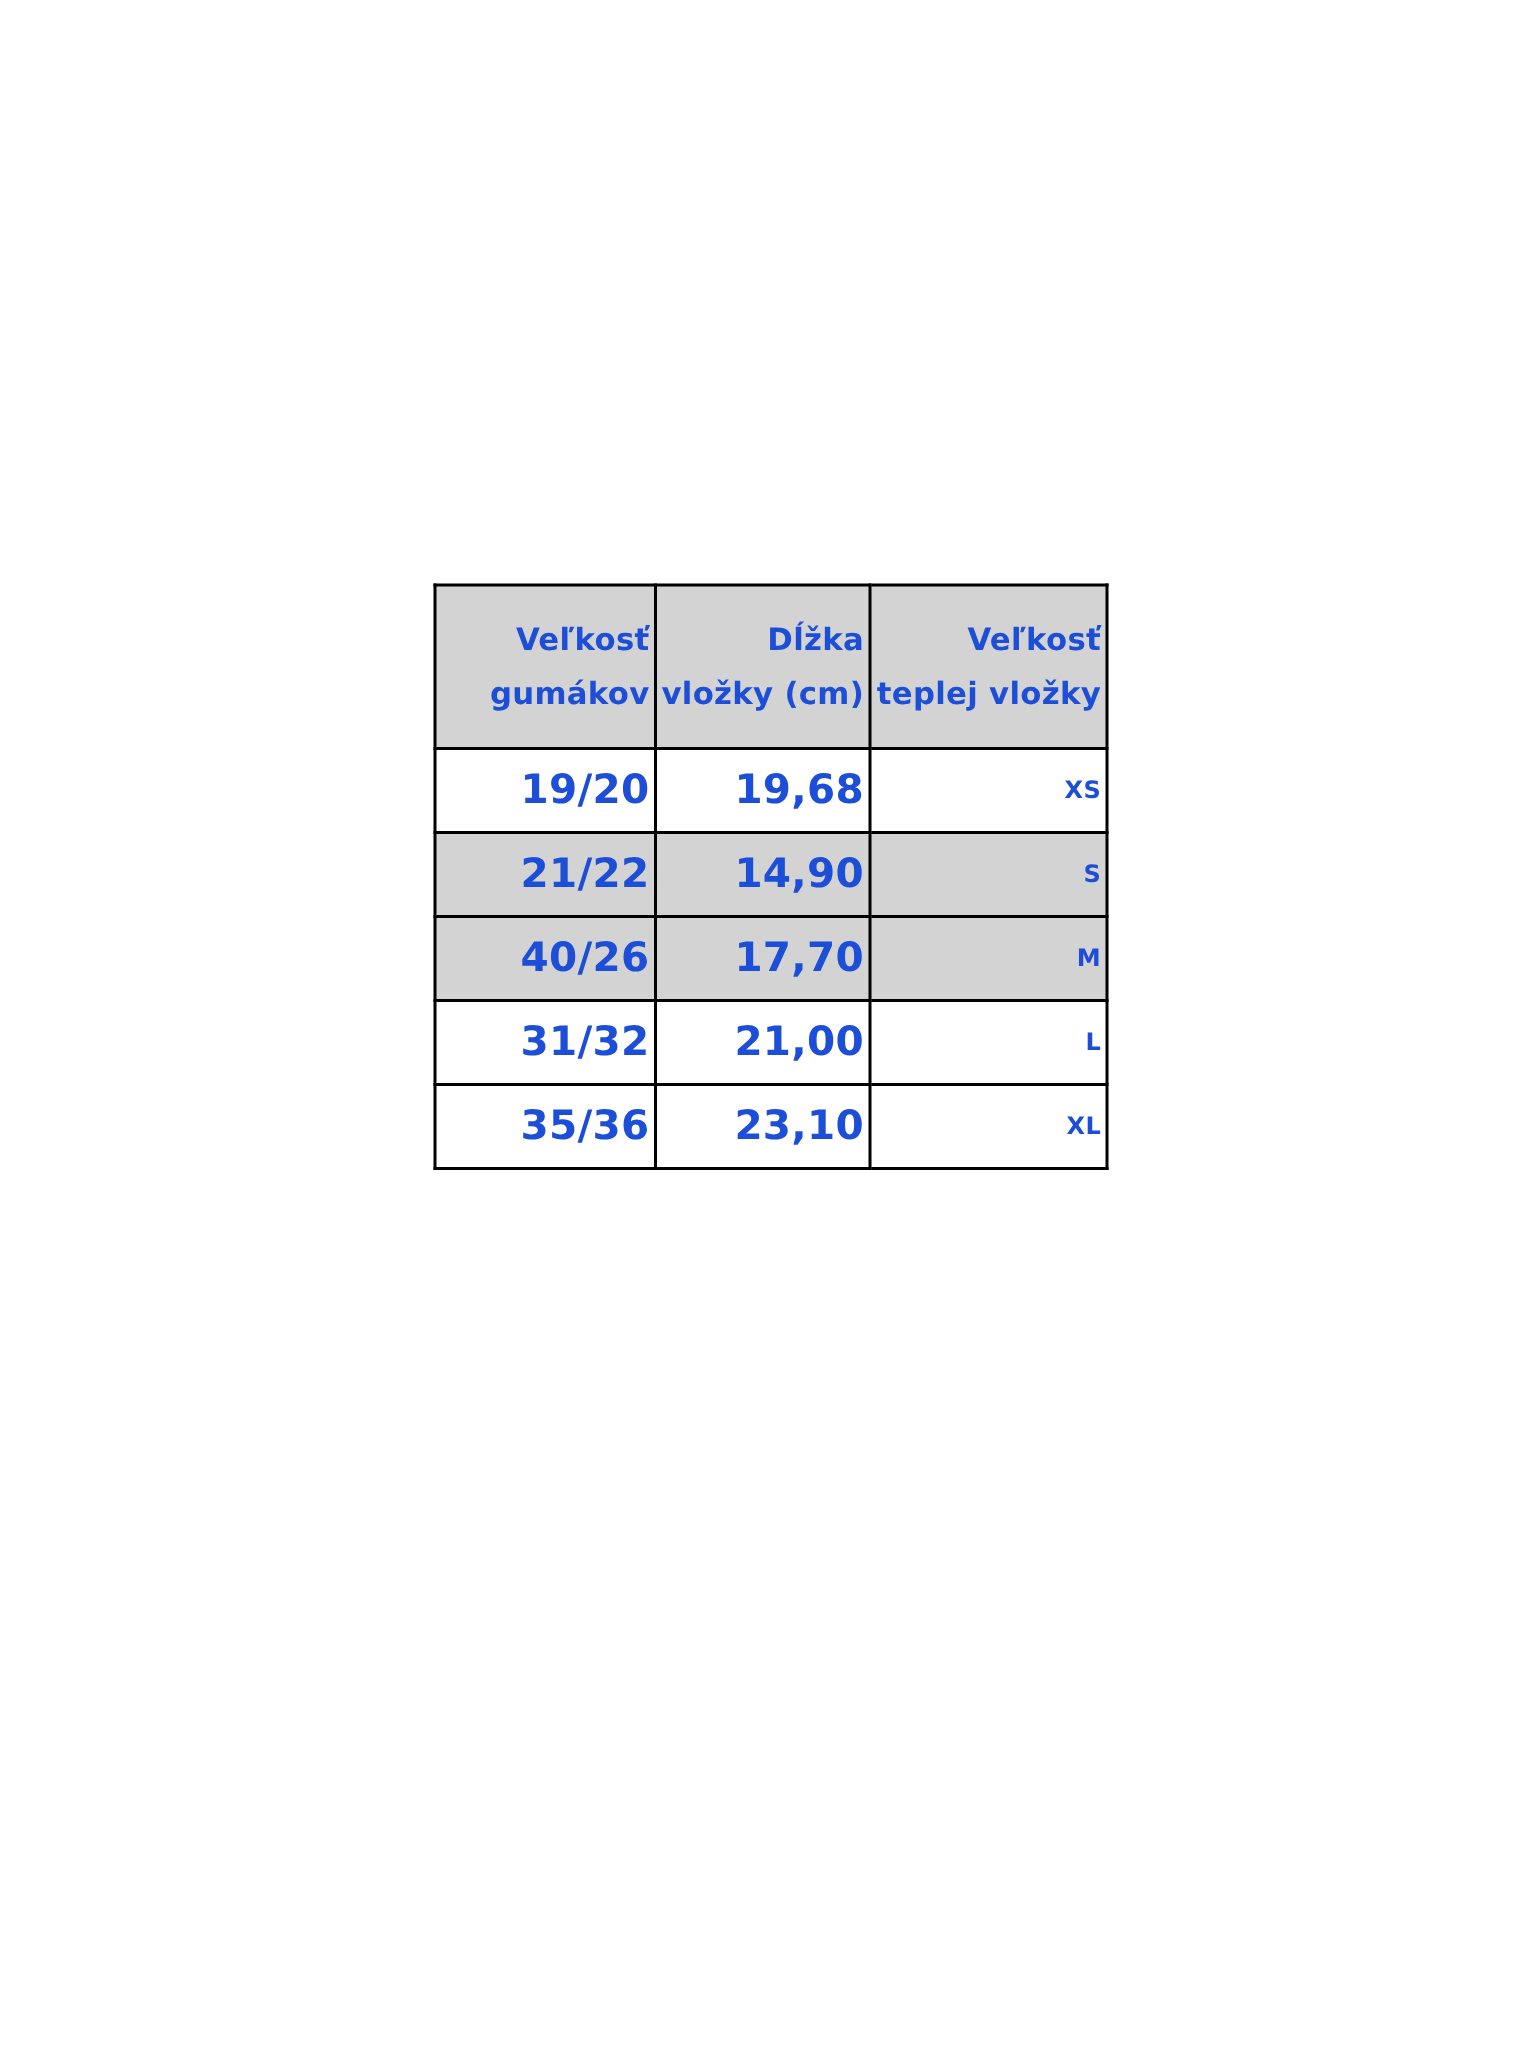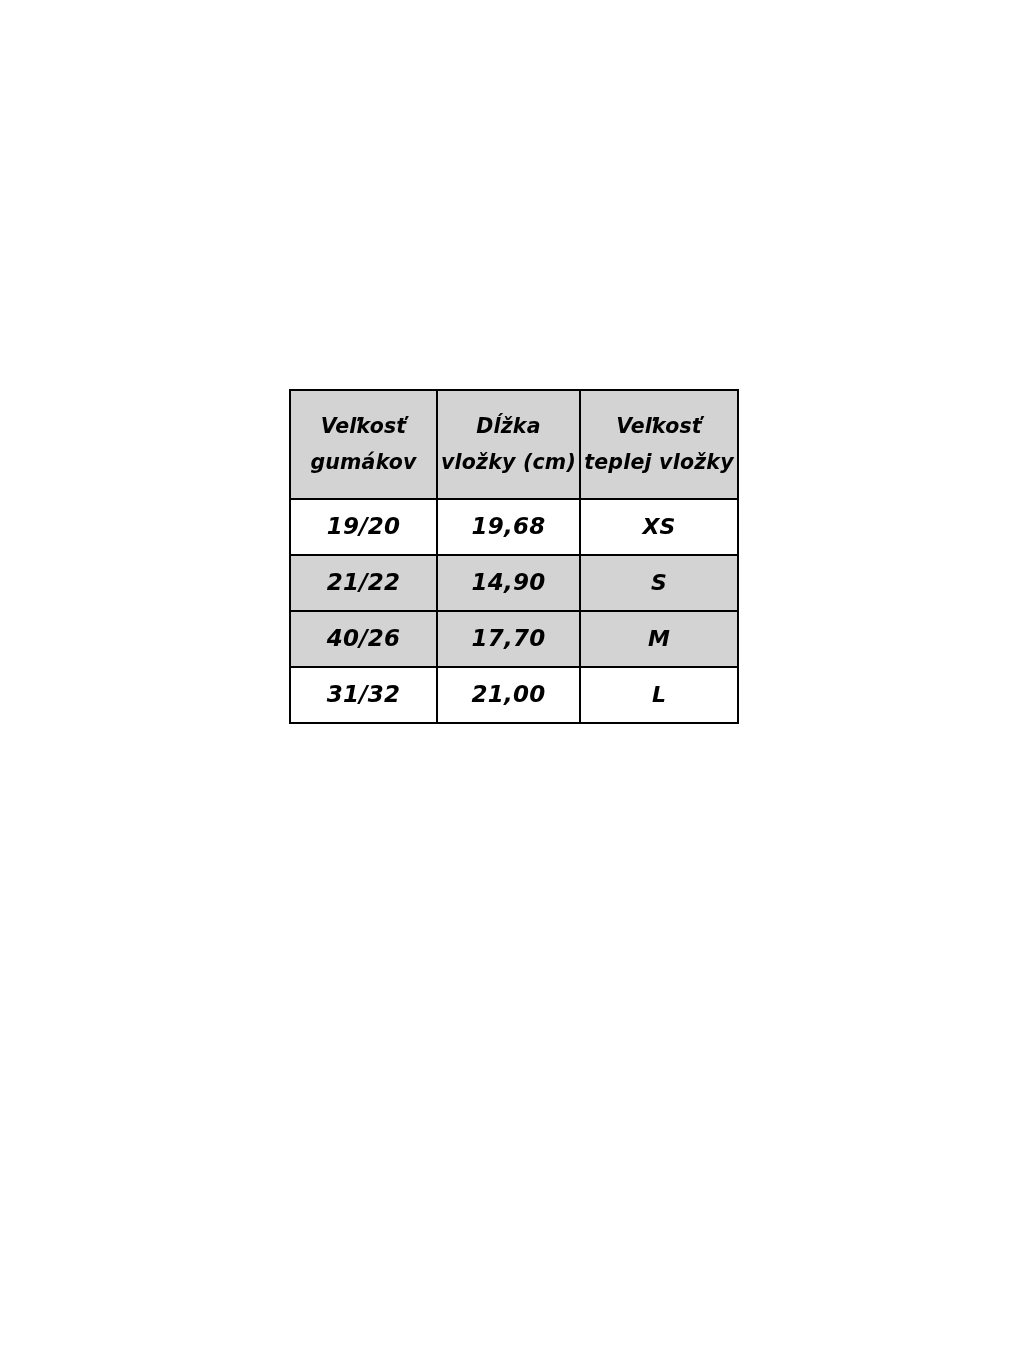--- a/index.html
+++ b/index.html
@@ -30,57 +30,56 @@
     background: #ffffff;
   }
 
   table.size-table col.c1 { width: 147px; }
   table.size-table col.c2 { width: 143px; }
   table.size-table col.c3 { width: 158px; }
 
   table.size-table th,
   table.size-table td {
     border: 2px solid #000000;
-    text-align: center;
+    text-align: right;
     vertical-align: middle;
-    color: #000000;
+    color: #1d4ed8;
     font-family: "DejaVu Sans", sans-serif;
-    font-style: italic;
     font-weight: 600;
     letter-spacing: 0.2px;
   }
 
   
   table.size-table thead th {
     background: #d3d3d3;
     height: 99px;
     font-size: 20.5px;
     line-height: 1.75;
     padding: 4px 3px;
   }
   .hdr-line {
     display: block;
     white-space: nowrap;
   }
 
   
   table.size-table tbody td {
     height: 54px;
-    font-size: 23px;
+    font-size: 27px;
     line-height: 1.1;
     padding: 0 3px;
     background: #ffffff;
   }
   table.size-table tbody tr.alt td {
     background: #d3d3d3;
   }
 
   
   table.size-table tbody td.size-letter {
-    font-size: 22px;
+    font-size: 16px;
   }
 </style>
 </head>
 <body>
 
 <div class="size-table-wrap">
   <table class="size-table">
     <colgroup>
       <col class="c1">
       <col class="c2">
@@ -116,15 +115,20 @@
       <tr class="alt">
         <td>40/26</td>
         <td>17,70</td>
         <td class="size-letter">M</td>
       </tr>
       <tr>
         <td>31/32</td>
         <td>21,00</td>
         <td class="size-letter">L</td>
       </tr>
+      <tr>
+        <td>35/36</td>
+        <td>23,10</td>
+        <td class="size-letter">XL</td>
+      </tr>
     </tbody>
   </table>
 </div>
 
 </body></html>

